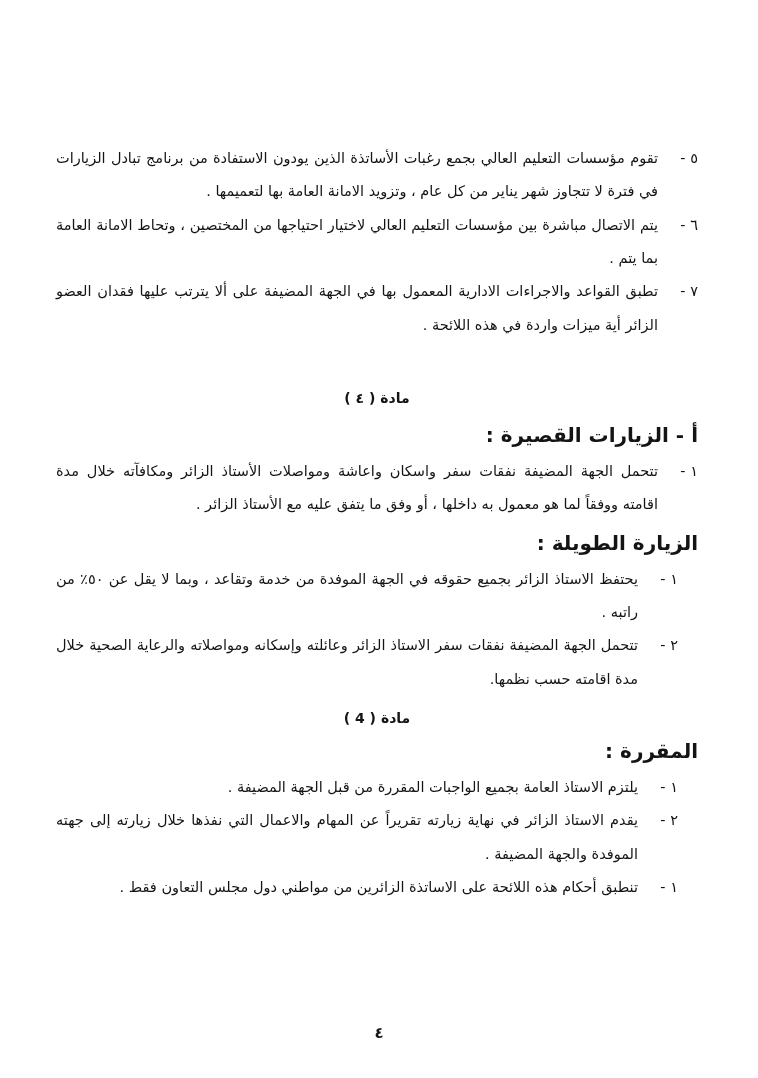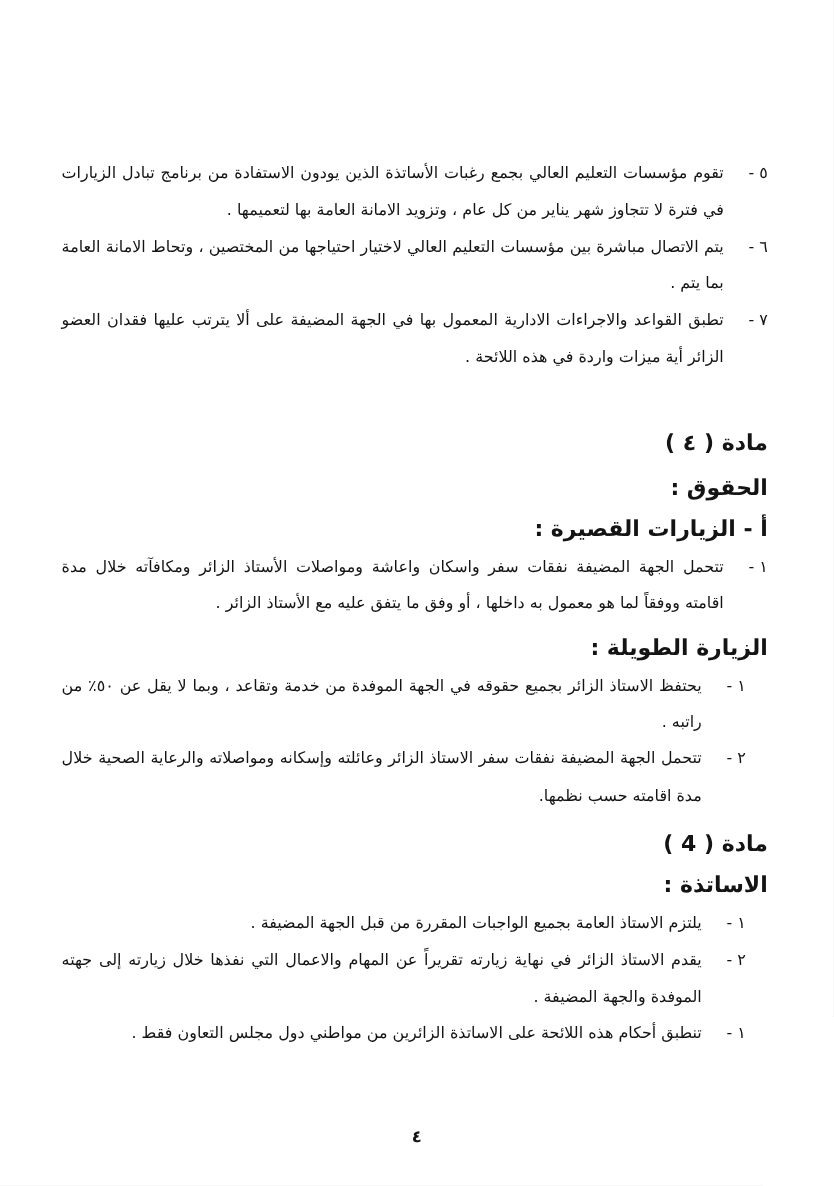--- a/index.html
+++ b/index.html
@@ -36,21 +36,22 @@
     text-align: justify;
   }
   .list-item .marker {
     flex: 0 0 40px;
     white-space: nowrap;
   }
   .list-item .item-text {
     flex: 1;
   }
   .article-heading {
-    font-size: 20px;
+    text-align: center;
+    font-size: 14px;
     font-weight: bold;
     margin: 40px 0 16px 0;
   }
   .article-heading.tight {
     margin: 14px 0 10px 0;
   }
   .article-heading.wide {
     margin: 48px 0 14px 0;
   }
   .section-title {
@@ -86,21 +87,20 @@
         <span class="item-text">يتم الاتصال مباشرة بين مؤسسات التعليم العالي لاختيار احتياجها من المختصين ، وتحاط الامانة العامة بما يتم .</span>
       </div>
       <div class="list-item">
         <span class="marker">٧ -</span>
         <span class="item-text">تطبق القواعد والاجراءات الادارية المعمول بها في الجهة المضيفة على ألا يترتب عليها فقدان العضو الزائر أية ميزات واردة في هذه اللائحة .</span>
       </div>
     </div>
 
     <div class="article-heading wide">مادة ( ٤ )</div>
 
-    <div class="section-title">الحقوق :</div>
     <div class="section-title">أ - الزيارات القصيرة :</div>
 
     <div class="list">
       <div class="list-item">
         <span class="marker">١ -</span>
         <span class="item-text">تتحمل الجهة المضيفة نفقات سفر واسكان واعاشة ومواصلات الأستاذ الزائر ومكافآته خلال مدة اقامته ووفقاً لما هو معمول به داخلها ، أو وفق ما يتفق عليه مع الأستاذ الزائر .</span>
       </div>
     </div>
 
     <div class="section-title">الزيارة الطويلة :</div>
@@ -111,21 +111,21 @@
         <span class="item-text">يحتفظ الاستاذ الزائر بجميع حقوقه في الجهة الموفدة من خدمة وتقاعد ، وبما لا يقل عن ٥٠٪ من راتبه .</span>
       </div>
       <div class="list-item">
         <span class="marker">٢ -</span>
         <span class="item-text">تتحمل الجهة المضيفة نفقات سفر الاستاذ الزائر وعائلته وإسكانه ومواصلاته والرعاية الصحية خلال مدة اقامته حسب نظمها.</span>
       </div>
     </div>
 
     <div class="article-heading tight">مادة ( 4 )</div>
 
-    <div class="section-title">الاساتذة :</div>
+    <div class="section-title">المقررة :</div>
 
     <div class="list sub">
       <div class="list-item">
         <span class="marker">١ -</span>
         <span class="item-text">يلتزم الاستاذ العامة بجميع الواجبات المقررة من قبل الجهة المضيفة .</span>
       </div>
       <div class="list-item">
         <span class="marker">٢ -</span>
         <span class="item-text">يقدم الاستاذ الزائر في نهاية زيارته تقريراً عن المهام والاعمال التي نفذها خلال زيارته إلى جهته الموفدة والجهة المضيفة .</span>
       </div>

